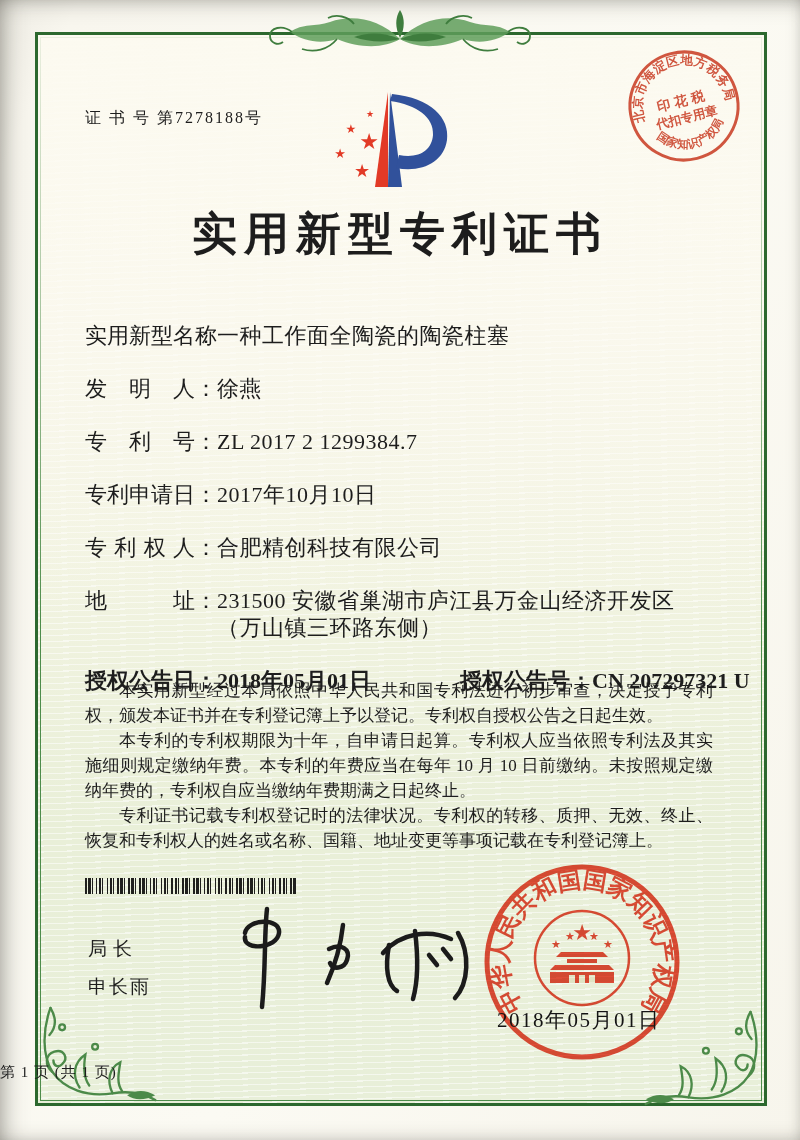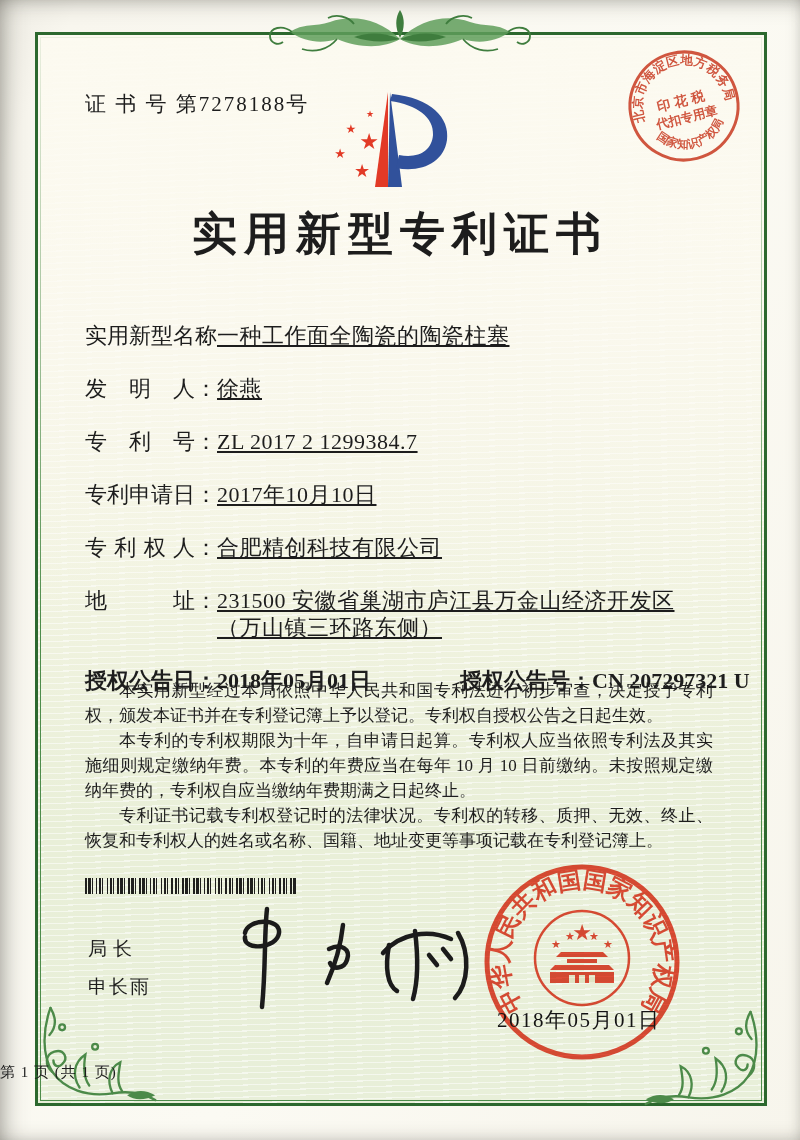--- a/index.html
+++ b/index.html
@@ -21,30 +21,30 @@
     position:absolute;left:35px;top:32px;width:726px;height:1068px;
     border:3px solid #2c682e;
     background:
       repeating-linear-gradient(178deg, rgba(255,255,255,.55) 0 1.2px, rgba(255,255,255,0) 1.2px 6px),
       linear-gradient(180deg,#fcfaf0 0%,#f8f6ea 28%,#f1f3e0 52%,#e9efd8 74%,#e8efd9 100%);
   }
   .frame::before{content:"";position:absolute;inset:2px;border:1px solid #4d8c4b;}
   .frame::after{content:"";position:absolute;inset:0;
     background:linear-gradient(180deg, rgba(252,250,240,.9) 0%, rgba(252,250,240,.45) 30%, rgba(252,250,240,0) 55%);}
   .abs{position:absolute;}
-  .cert-number{left:85px;top:90px;font-size:21px;letter-spacing:2px;}
+  .cert-number{left:85px;top:108px;font-size:16px;letter-spacing:2px;}
   .stamp{left:622px;top:44px;width:124px;height:124px;transform:rotate(-14deg);
     mix-blend-mode:multiply;opacity:.92;}
   .logo{left:328px;top:88px;width:150px;height:118px;}
   .title{left:0;right:0;top:204px;text-align:center;font-size:45px;font-weight:700;letter-spacing:7px;}
   .fields{left:85px;top:322px;width:630px;font-size:22px;}
   .frow{display:flex;margin-bottom:26px;line-height:27px;}
   .flabel{display:inline-block;width:110px;text-align:justify;text-align-last:justify;white-space:nowrap;}
   .fsep{display:inline-block;}
-  .fvalue{flex:1;letter-spacing:.5px;text-decoration:underline;}
+  .fvalue{flex:1;letter-spacing:.5px;}
   .grant-row{position:relative;font-weight:bold;}
   .grant-right{position:absolute;left:375px;top:0;display:flex;white-space:nowrap;}
   .paras{left:85px;top:666px;width:628px;font-size:17px;line-height:25px;text-align:justify;margin-top:12px;}
   .paras p{margin:0;text-indent:2em;}
   .barcode{left:85px;top:878px;width:211px;height:16px;
     background:repeating-linear-gradient(90deg,
       #20201e 0 1.6px,transparent 1.6px 3.1px,
       #20201e 3.1px 5.6px,transparent 5.6px 6.6px,
       #20201e 6.6px 7.6px,transparent 7.6px 10.8px);}
   .signer-role{left:88px;top:936px;font-size:19px;letter-spacing:6px;font-family:Liberation Serif, serif;}

